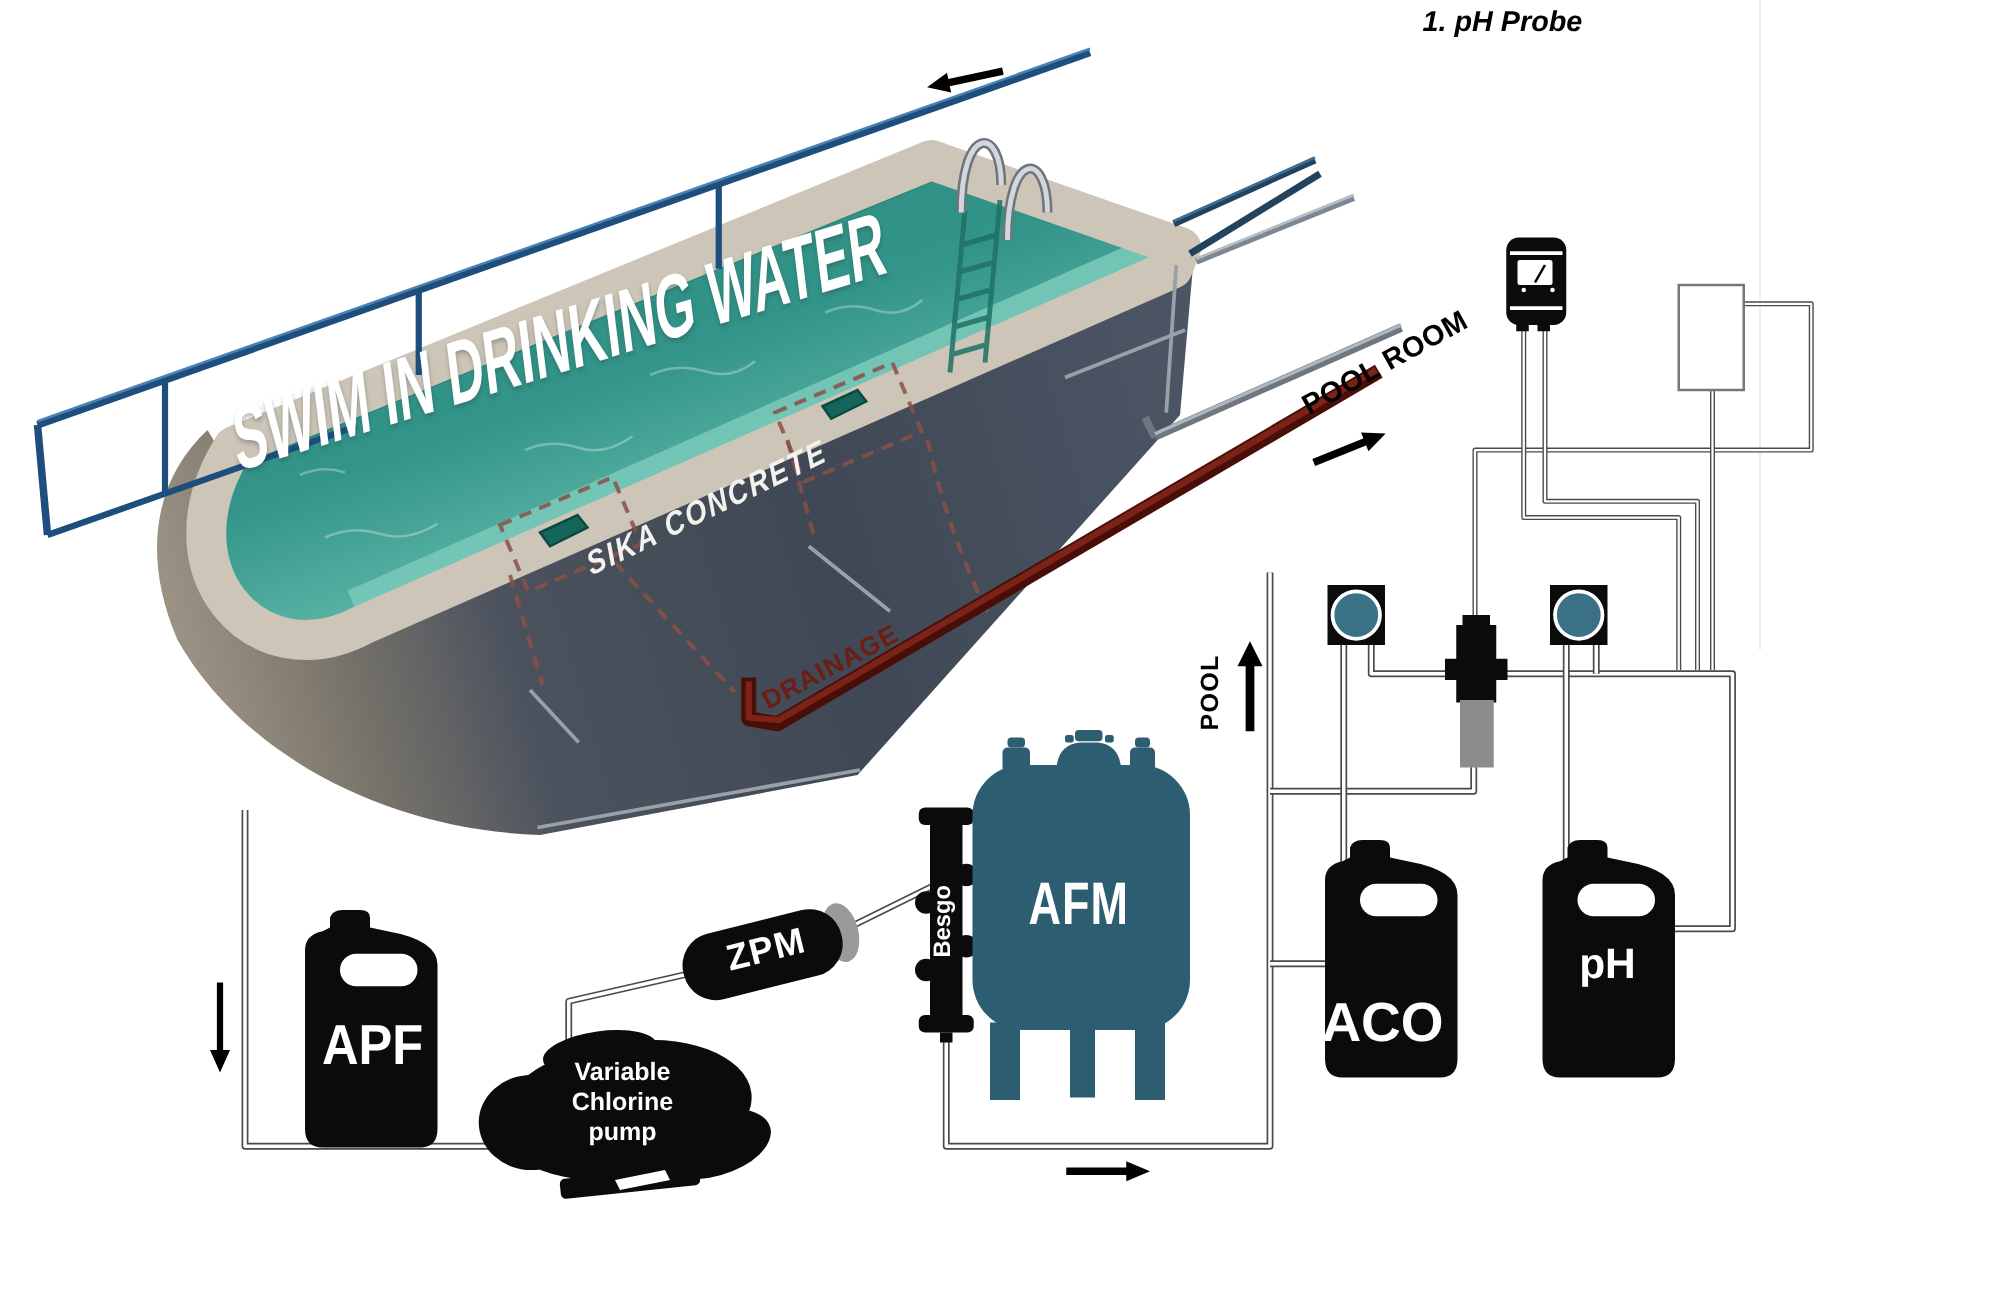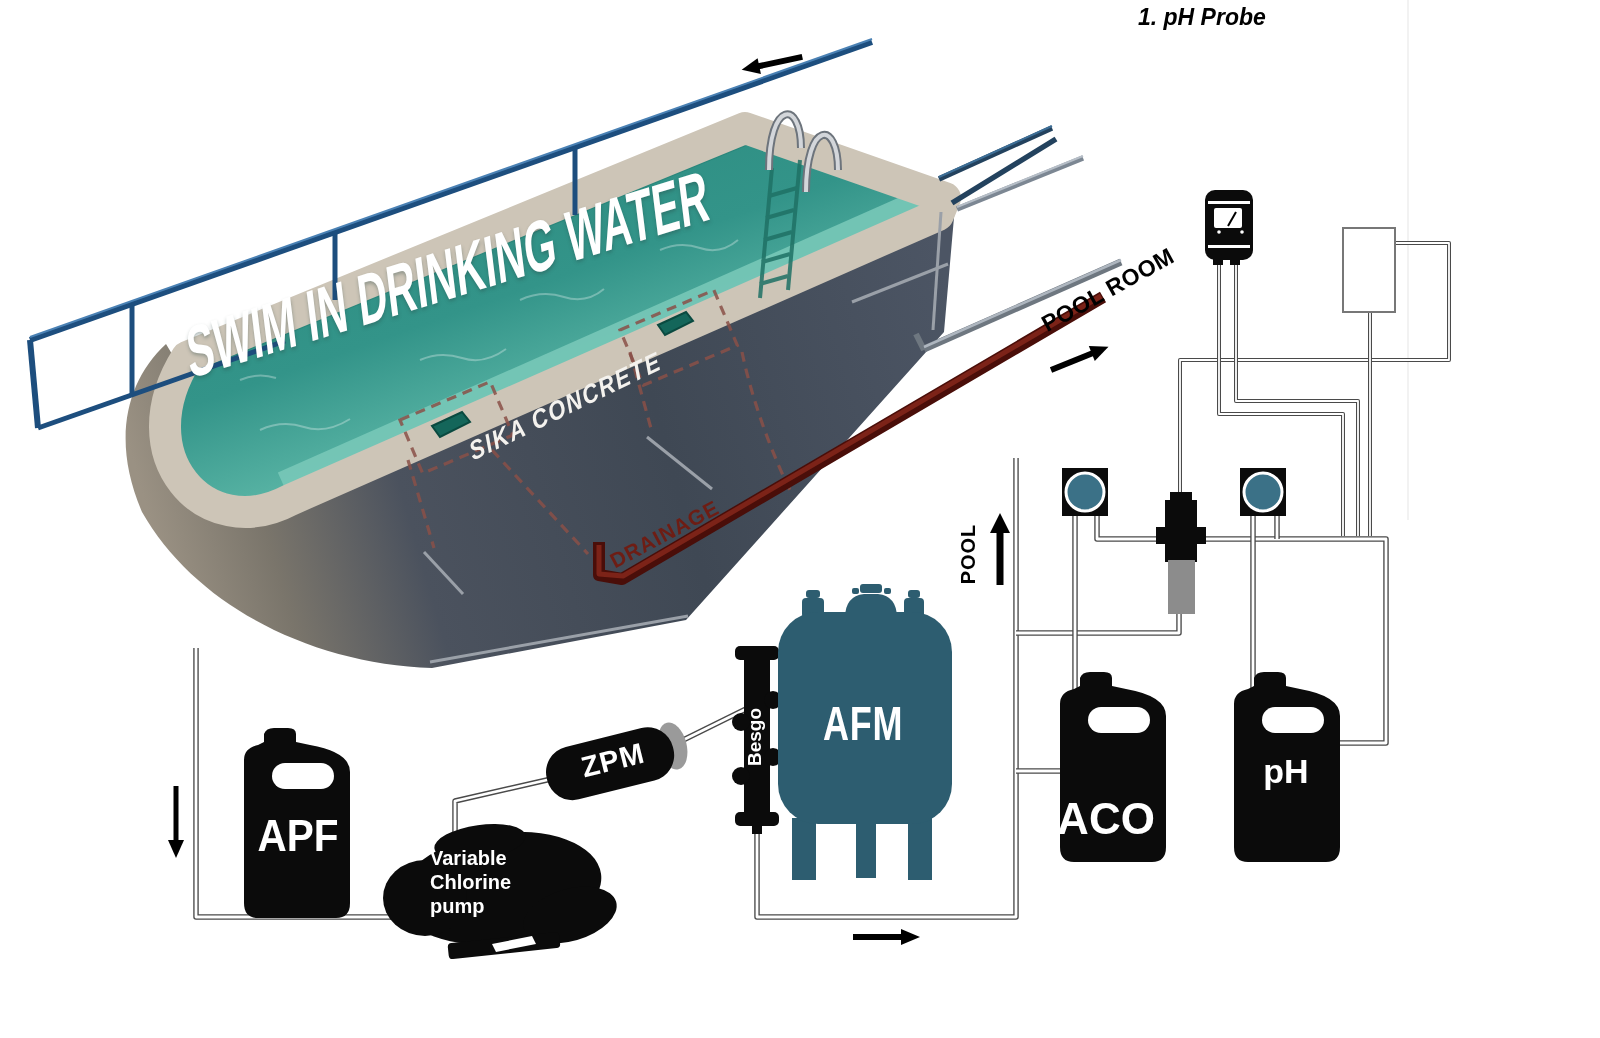--- a/index.html
+++ b/index.html
@@ -24,21 +24,21 @@
   .afm-lbl{left:783px;top:696px;width:160px;text-align:center;font-size:48px;font-weight:800;
         color:#fff;letter-spacing:1px;transform:scaleX(.75);}
   .apf-lbl{left:250px;top:810px;width:96px;text-align:center;font-size:45px;font-weight:800;
         color:#fff;transform:scaleX(.9);}
   .aco-lbl{left:1054px;top:756px;width:104px;text-align:center;font-size:44px;font-weight:800;color:#fff;margin-top:38px;}
   .ph-lbl{left:1244px;top:752px;width:84px;text-align:center;font-size:34px;font-weight:800;color:#fff;}
   .zpm-lbl{left:558px;top:744px;width:110px;text-align:center;font-size:29px;font-weight:800;
         color:#fff;letter-spacing:1px;transform:rotate(-14deg);}
   .besgo-lbl{left:724px;top:724px;width:66px;height:26px;text-align:center;font-size:19px;
         font-weight:700;color:#fff;transform:rotate(-90deg);}
-  .pump-lbl{left:430px;top:846px;width:136px;font-size:20px;font-weight:700;
+  .pump-lbl{left:430px;top:846px;width:136px;text-align:center;font-size:20px;font-weight:700;
         color:#fff;line-height:24px;}
 </style>
 </head>
 <body>
 
 <div id="stage">
 
 <svg id="scene" width="1600" height="1038" viewBox="0 0 1600 1038">
   <defs>
     <linearGradient id="wallGrad" gradientUnits="userSpaceOnUse" x1="150" y1="520" x2="950" y2="290">

